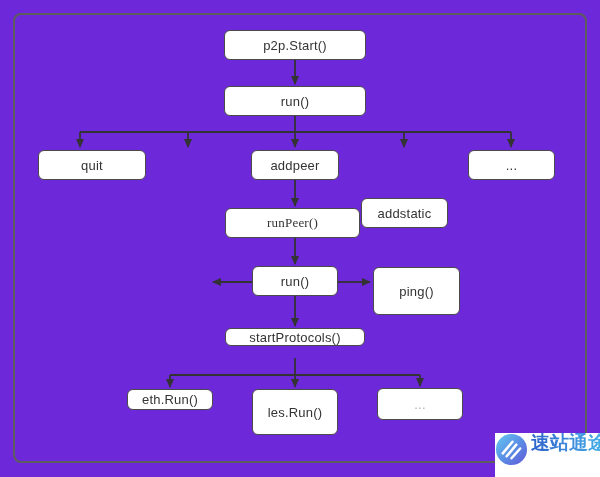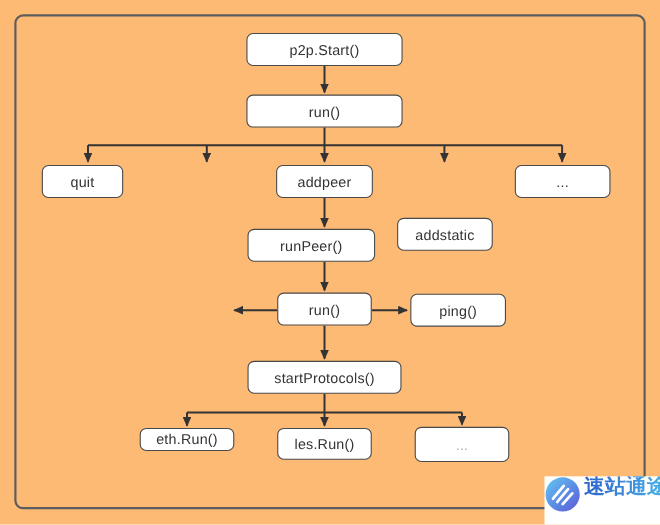--- a/index.html
+++ b/index.html
@@ -5,21 +5,21 @@
   html, body {
     margin: 0; padding: 0;
     width: 600px; height: 477px;
     background: #ffffff;
     font-family: "Liberation Sans", sans-serif;
     overflow: hidden;
   }
   .canvas {
     position: relative;
     width: 600px; height: 477px;
-    background: #fdba74;
+    background: #6d28d9;
   }
   .frame {
     position: absolute;
     left: 13px; top: 13px;
     width: 570px; height: 446px;
     border: 2px solid #5d5d5d;
     border-radius: 8px;
     background: transparent;
   }
   svg.connectors {
@@ -100,34 +100,34 @@
       <path d="M295,358 L295,375 M170,375 L420,375"></path>
       <line x1="170" y1="375" x2="170" y2="387" marker-end="url(#arrow)"></line>
       <line x1="295" y1="375" x2="295" y2="387" marker-end="url(#arrow)"></line>
       <line x1="420" y1="375" x2="420" y2="386" marker-end="url(#arrow)"></line>
     </g>
   </svg>
 
   <div class="node" style="left:224px; top:30px;  width:142px; height:30px;">p2p.Start()</div>
   <div class="node" style="left:224px; top:86px;  width:142px; height:30px;">run()</div>
 
-  <div class="node" style="left:38px;  top:150px; width:74px;  height:30px;">quit</div>
+  <div class="node" style="left:38px;  top:150px; width:108px;  height:30px;">quit</div>
   <div class="node" style="left:251px; top:150px; width:88px;  height:30px;">addpeer</div>
   <div class="node" style="left:361px; top:150px; width:87px;  height:30px;margin-top:48px;">addstatic</div>
   <div class="node" style="left:468px; top:150px; width:87px;  height:30px;">...</div>
 
-  <div class="node" style="left:225px; top:208px; width:116px; height:30px;">runPeer()</div>
+  <div class="node" style="left:225px; top:208px; width:135px; height:30px;font-family:Liberation Serif, serif;">runPeer()</div>
 
   <div class="node" style="left:252px; top:266px; width:86px;  height:30px;">run()</div>
-  <div class="node" style="left:373px; top:267px; width:87px;  height:30px;">ping()</div>
+  <div class="node" style="left:373px; top:267px; width:87px;  height:48px;">ping()</div>
 
-  <div class="node" style="left:225px; top:328px; width:140px; height:30px;">startProtocols()</div>
+  <div class="node" style="left:225px; top:328px; width:140px; height:18px;">startProtocols()</div>
 
   <div class="node" style="left:127px; top:389px; width:86px;  height:21px;">eth.Run()</div>
-  <div class="node" style="left:252px; top:389px; width:86px;  height:29px;">les.Run()</div>
+  <div class="node" style="left:252px; top:389px; width:86px;  height:46px;">les.Run()</div>
   <div class="node muted" style="left:377px; top:388px; width:86px; height:32px;">...</div>
 
   <div class="watermark">
     <svg class="wm-logo" viewBox="0 0 34 34">
       <defs>
         <linearGradient id="wmGrad" x1="0%" y1="0%" x2="100%" y2="100%">
           <stop offset="0%" stop-color="#64c8f2"></stop>
           <stop offset="55%" stop-color="#5b8ae4"></stop>
           <stop offset="100%" stop-color="#6157d8"></stop>
         </linearGradient>

